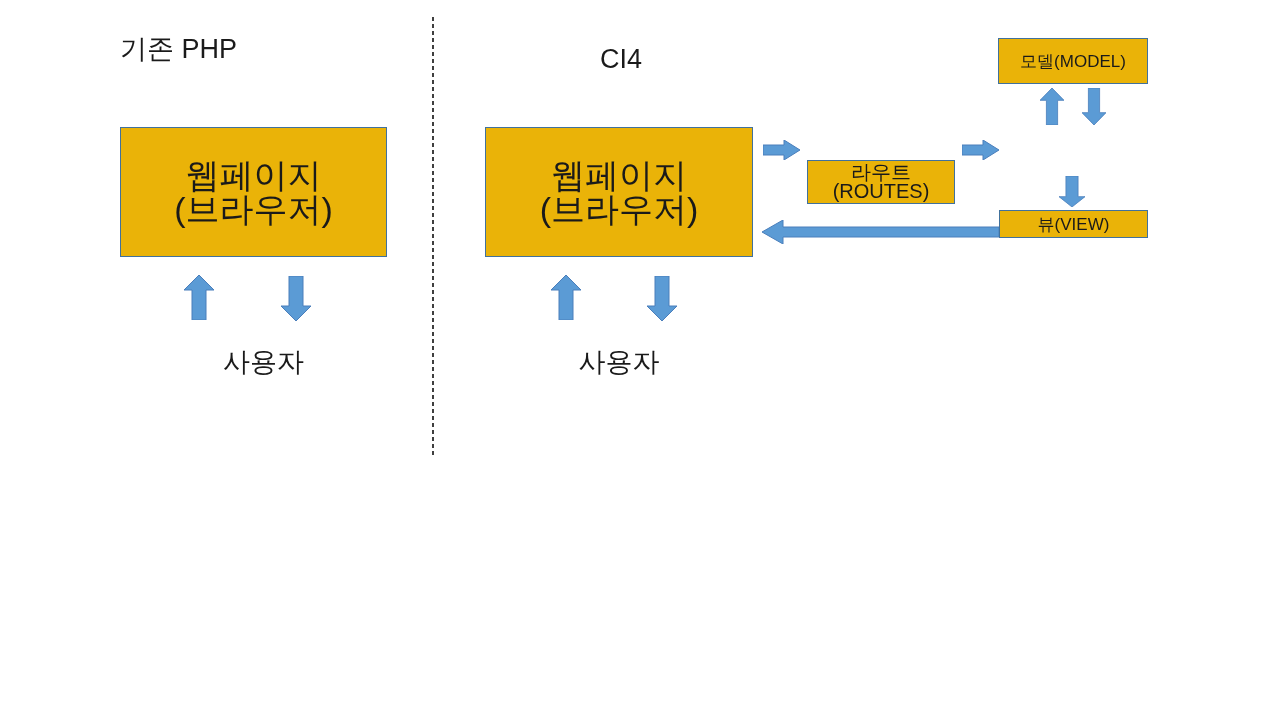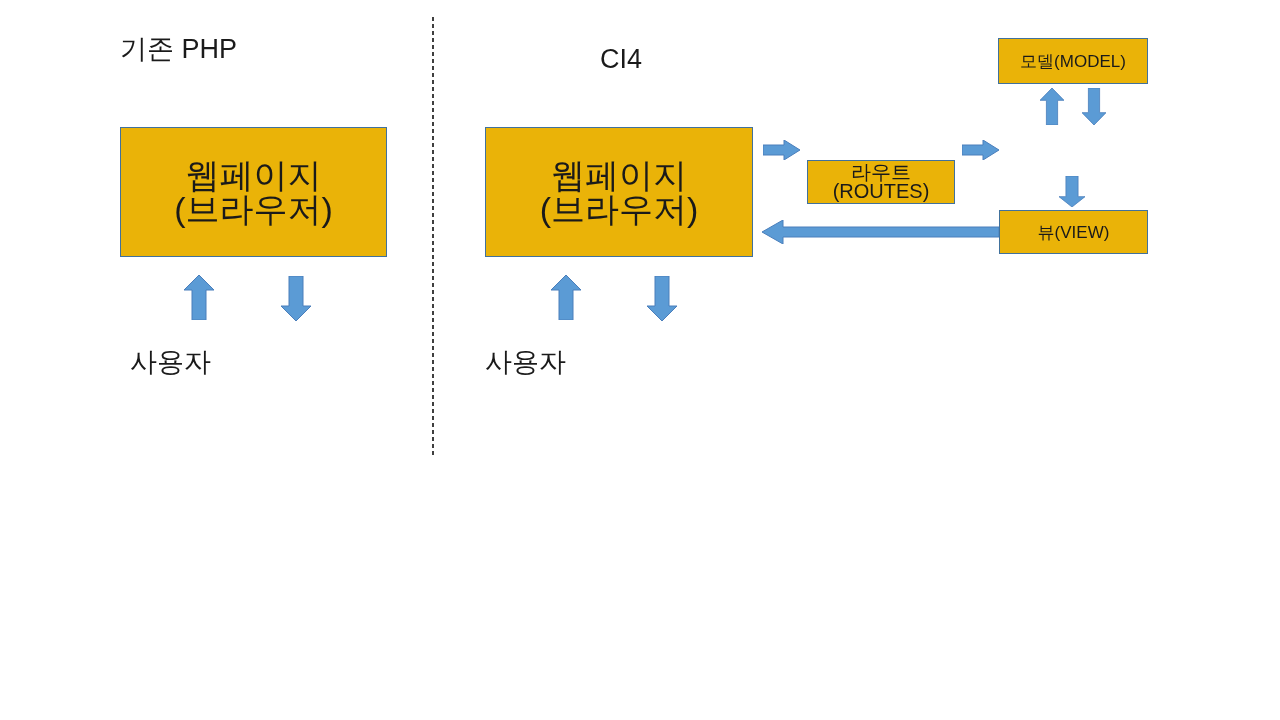--- a/index.html
+++ b/index.html
@@ -46,24 +46,25 @@
     font-size: 34px;
     line-height: 34px;
   }
   .box-webpage-left  { left: 120px; top: 127px; width: 267px; height: 130px; }
   .box-webpage-right { left: 485px; top: 127px; width: 268px; height: 130px; }
 
   .small-box { line-height: 19px; }
   .box-routes     { left: 807px; top: 128px; width: 148px; height: 44px; font-size: 20px; margin-top: 32px; }
   .box-controller { left: 999px; top: 127px; width: 148px; height: 46px; font-size: 15px; }
   .box-model      { left: 998px; top: 38px;  width: 150px; height: 46px; font-size: 17px; }
-  .box-view       { left: 999px; top: 210px; width: 149px; height: 44px; font-size: 17px; }
+  .box-view       { left: 999px; top: 210px; width: 149px; height: 28px; font-size: 17px; }
 
   .user-label {
     font-size: 27px;
+    text-align: center;
     white-space: nowrap;
   }
   .user-left  { left: 130px; top: 344px; width: 267px; }
   .user-right { left: 485px; top: 344px; width: 268px; }
 
   .divider {
     left: 432px; top: 17px;
     width: 2px; height: 438px;
     background: repeating-linear-gradient(
       to bottom,

